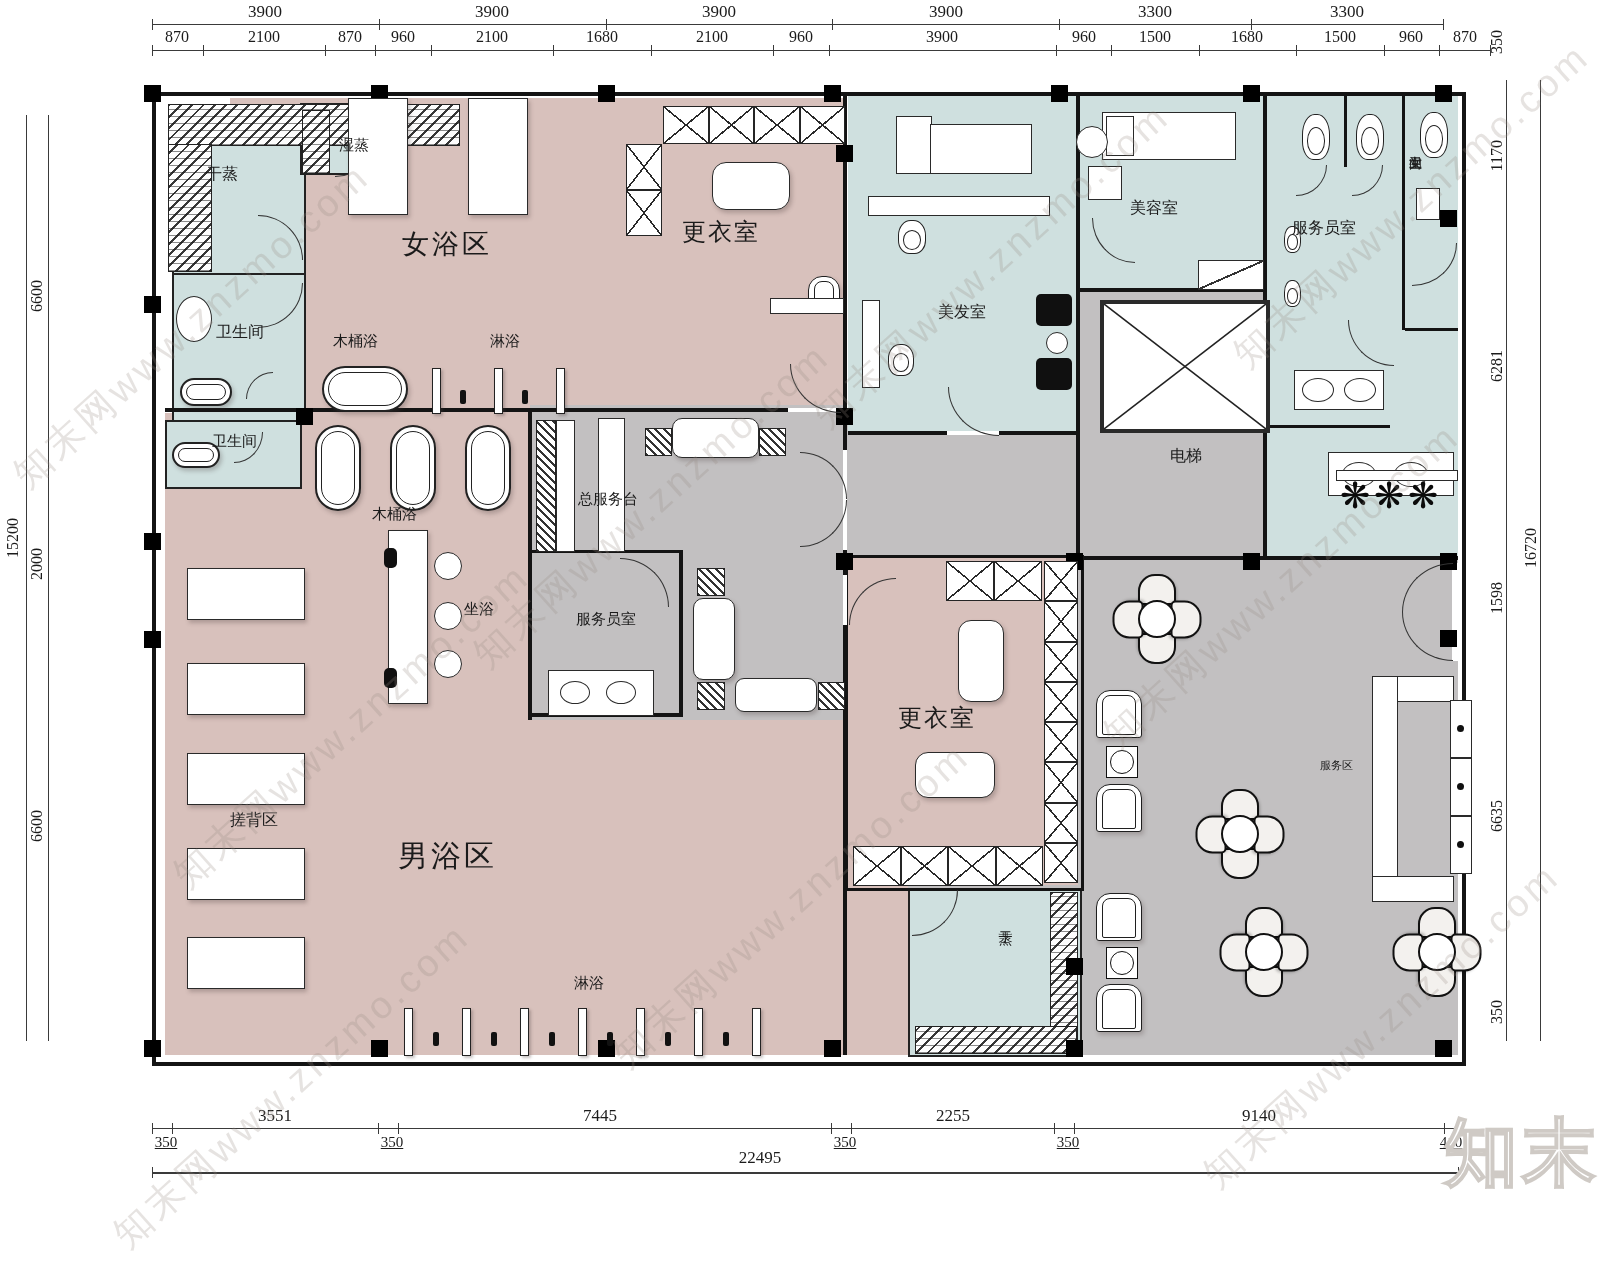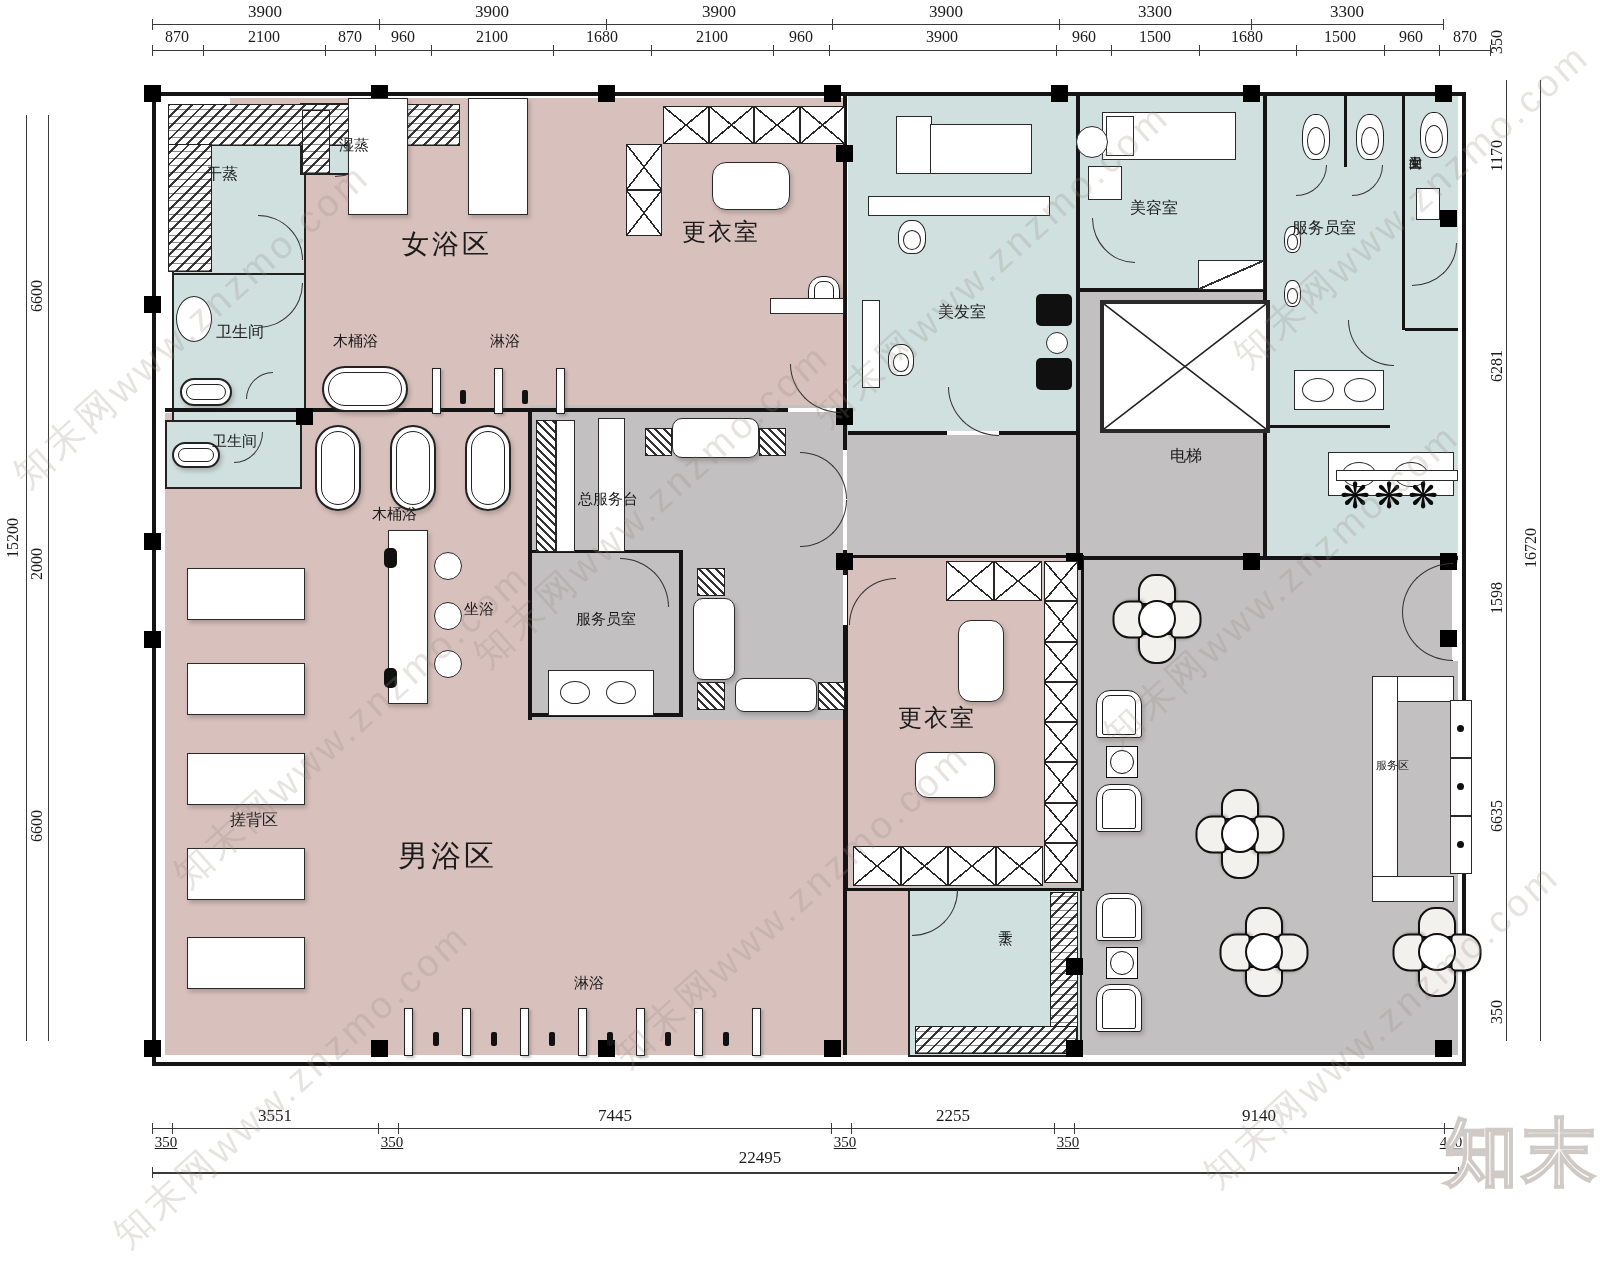--- a/index.html
+++ b/index.html
@@ -347,21 +347,21 @@
   <span class="lbl" style="left:574px;top:974px;font-size:15px">淋浴</span>
   <span class="lbl" style="left:578px;top:490px;font-size:15px">总服务台</span>
   <span class="lbl" style="left:576px;top:610px;font-size:15px">服务员室</span>
   <span class="lbl" style="left:898px;top:702px;font-size:24px;letter-spacing:2px">更衣室</span>
   <span class="lbl vt" style="left:996px;top:920px;font-size:14px">干蒸</span>
   <span class="lbl" style="left:938px;top:302px;font-size:16px">美发室</span>
   <span class="lbl" style="left:1130px;top:198px;font-size:16px">美容室</span>
   <span class="lbl" style="left:1292px;top:218px;font-size:16px">服务员室</span>
   <span class="lbl vt" style="left:1406px;top:146px;font-size:13px">女卫生间</span>
   <span class="lbl" style="left:1170px;top:446px;font-size:16px">电梯</span>
-  <span class="lbl" style="left:1376px;top:758px;font-size:11px">服务区</span>
+  <span class="lbl" style="left:1320px;top:758px;font-size:11px">服务区</span>
 
   <div class="dline" style="left:152px;top:24px;width:1291px;height:1.4px"></div>
   <div class="dline" style="left:152px;top:50px;width:1338px;height:1.4px"></div>
   <span class="lbl ctr" style="left:265px;top:2px;font-size:17px">3900</span>
   <span class="lbl ctr" style="left:492px;top:2px;font-size:17px">3900</span>
   <span class="lbl ctr" style="left:719px;top:2px;font-size:17px">3900</span>
   <span class="lbl ctr" style="left:946px;top:2px;font-size:17px">3900</span>
   <span class="lbl ctr" style="left:1155px;top:2px;font-size:17px">3300</span>
   <span class="lbl ctr" style="left:1347px;top:2px;font-size:17px">3300</span>
   <span class="lbl ctr" style="left:177px;top:28px;font-size:16px">870</span>
@@ -416,21 +416,21 @@
   <span class="lbl vd" style="left:1488px;top:140px;font-size:16px">1170</span>
   <span class="lbl vd" style="left:1488px;top:350px;font-size:16px">6281</span>
   <span class="lbl vd" style="left:1488px;top:582px;font-size:16px">1598</span>
   <span class="lbl vd" style="left:1488px;top:800px;font-size:16px">6635</span>
   <span class="lbl vd" style="left:1488px;top:1000px;font-size:16px">350</span>
   <span class="lbl vd" style="left:1522px;top:528px;font-size:16px">16720</span>
 
   <div class="dline" style="left:152px;top:1128px;width:1306px;height:1.4px"></div>
   <div class="dline" style="left:152px;top:1172px;width:1306px;height:1.6px"></div>
   <span class="lbl ctr" style="left:275px;top:1106px;font-size:17px">3551</span>
-  <span class="lbl ctr" style="left:615px;top:1106px;font-size:17px">7445</span>
+  <span class="lbl ctr" style="left:600px;top:1106px;font-size:17px">7445</span>
   <span class="lbl ctr" style="left:953px;top:1106px;font-size:17px">2255</span>
   <span class="lbl ctr" style="left:1259px;top:1106px;font-size:17px">9140</span>
   <span class="lbl ctr" style="left:166px;top:1134px;font-size:15px;text-decoration:underline">350</span>
   <span class="lbl ctr" style="left:392px;top:1134px;font-size:15px;text-decoration:underline">350</span>
   <span class="lbl ctr" style="left:845px;top:1134px;font-size:15px;text-decoration:underline">350</span>
   <span class="lbl ctr" style="left:1068px;top:1134px;font-size:15px;text-decoration:underline">350</span>
   <span class="lbl ctr" style="left:1451px;top:1134px;font-size:15px;text-decoration:underline">410</span>
   <span class="lbl ctr" style="left:760px;top:1148px;font-size:17px">22495</span>
   <div class="tick" style="left:152px;top:1123px"></div>
   <div class="tick" style="left:172px;top:1123px"></div>

